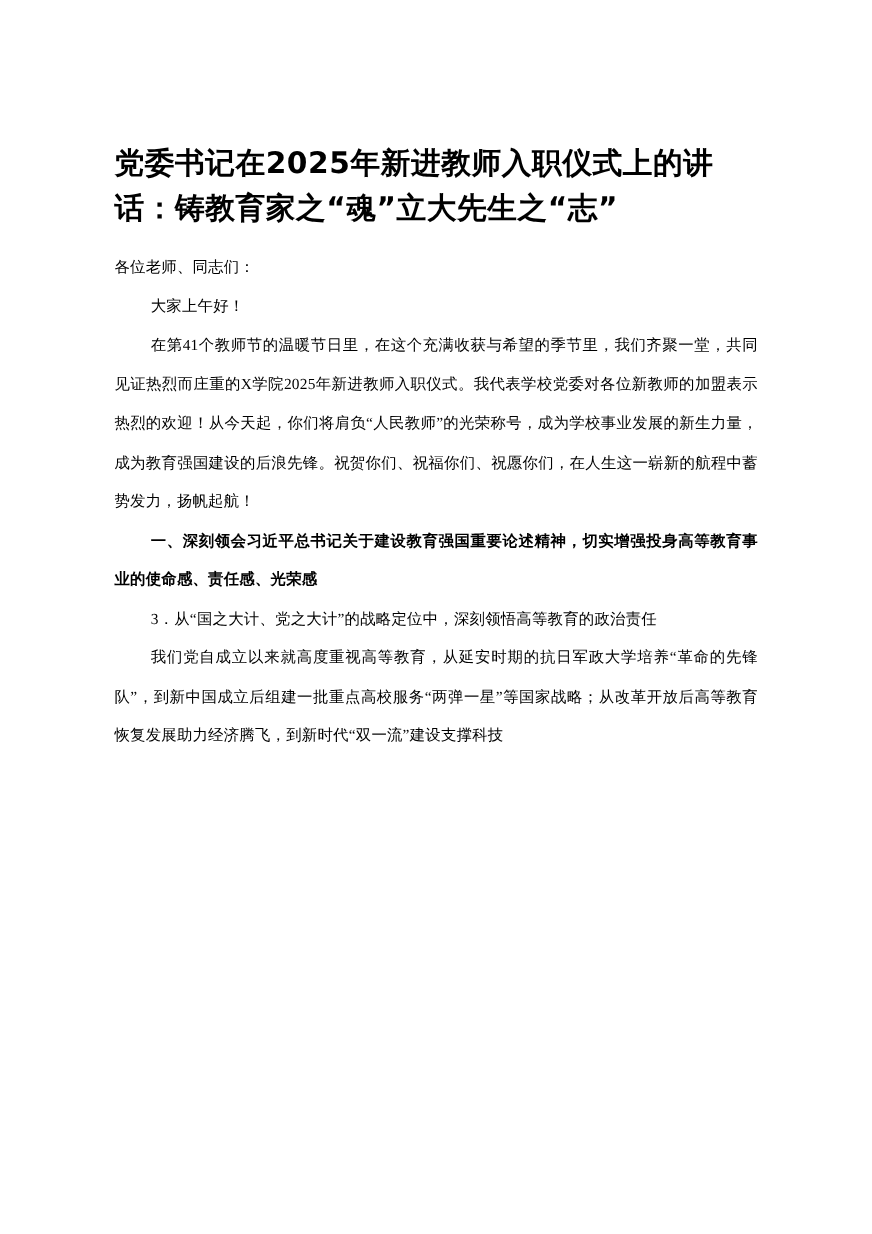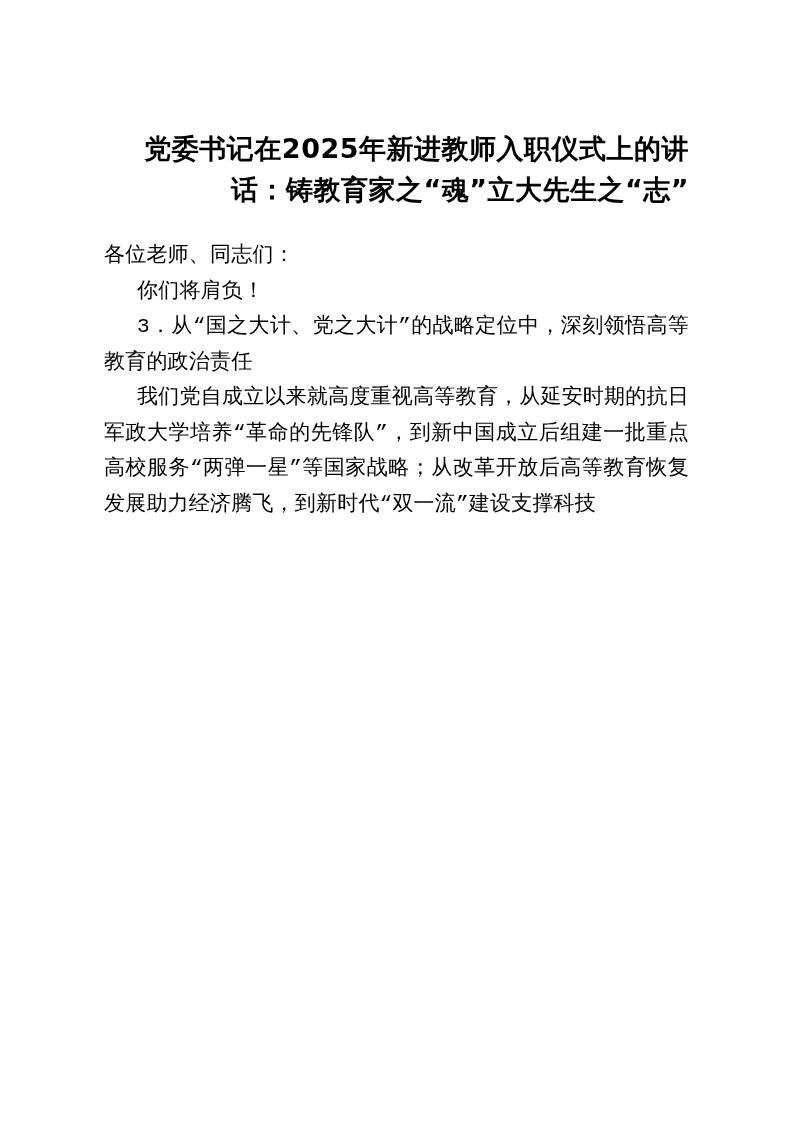--- a/index.html
+++ b/index.html
@@ -20,28 +20,28 @@
     height: 1122px;
     box-sizing: border-box;
     padding: 128px 104px 40px 104px;
     background: #ffffff;
   }
   .doc-title {
     font-family: "DejaVu Sans", "Liberation Sans", sans-serif;
     font-weight: bold;
     font-size: 27px;
     line-height: 41px;
-    text-align: right;
+    text-align: left;
     letter-spacing: 0.5px;
-    margin: 0 0 28px 0;
+    margin: 0 0 16px 0;
     color: #000;
   }
   .body-text {
-    font-family: Liberation Mono, monospace;
-    font-size: 21px;
+    font-family: Liberation Serif, serif;
+    font-size: 14px;
     line-height: 35.5px;
     text-align: justify;
     text-justify: inter-ideograph;
     margin: 0;
     color: #000;
     letter-spacing: 0.2px;
   }
   .p {
     margin: 0;
   }
@@ -57,18 +57,20 @@
 </style>
 </head>
 <body>
 
 <div class="page">
 
   <h1 class="doc-title">党委书记在2025年新进教师入职仪式上的讲话：铸教育家之“魂”立大先生之“志”</h1>
 
   <div class="content">
     <p class="body-text p indent-0">各位老师、同志们：</p>
-    <p class="body-text p indent-1">你们将肩负！</p>
+    <p class="body-text p indent-1">大家上午好！</p>
+    <p class="body-text p indent-1">在第41个教师节的温暖节日里，在这个充满收获与希望的季节里，我们齐聚一堂，共同见证热烈而庄重的X学院2025年新进教师入职仪式。我代表学校党委对各位新教师的加盟表示热烈的欢迎！从今天起，你们将肩负“人民教师”的光荣称号，成为学校事业发展的新生力量，成为教育强国建设的后浪先锋。祝贺你们、祝福你们、祝愿你们，在人生这一崭新的航程中蓄势发力，扬帆起航！</p>
+    <p class="body-text p indent-1 bold">一、深刻领会习近平总书记关于建设教育强国重要论述精神，切实增强投身高等教育事业的使命感、责任感、光荣感</p>
     <p class="body-text p indent-1">3．从“国之大计、党之大计”的战略定位中，深刻领悟高等教育的政治责任</p>
     <p class="body-text p indent-1">我们党自成立以来就高度重视高等教育，从延安时期的抗日军政大学培养“革命的先锋队”，到新中国成立后组建一批重点高校服务“两弹一星”等国家战略；从改革开放后高等教育恢复发展助力经济腾飞，到新时代“双一流”建设支撑科技</p>
   </div>
 
 </div>
 
 </body></html>

